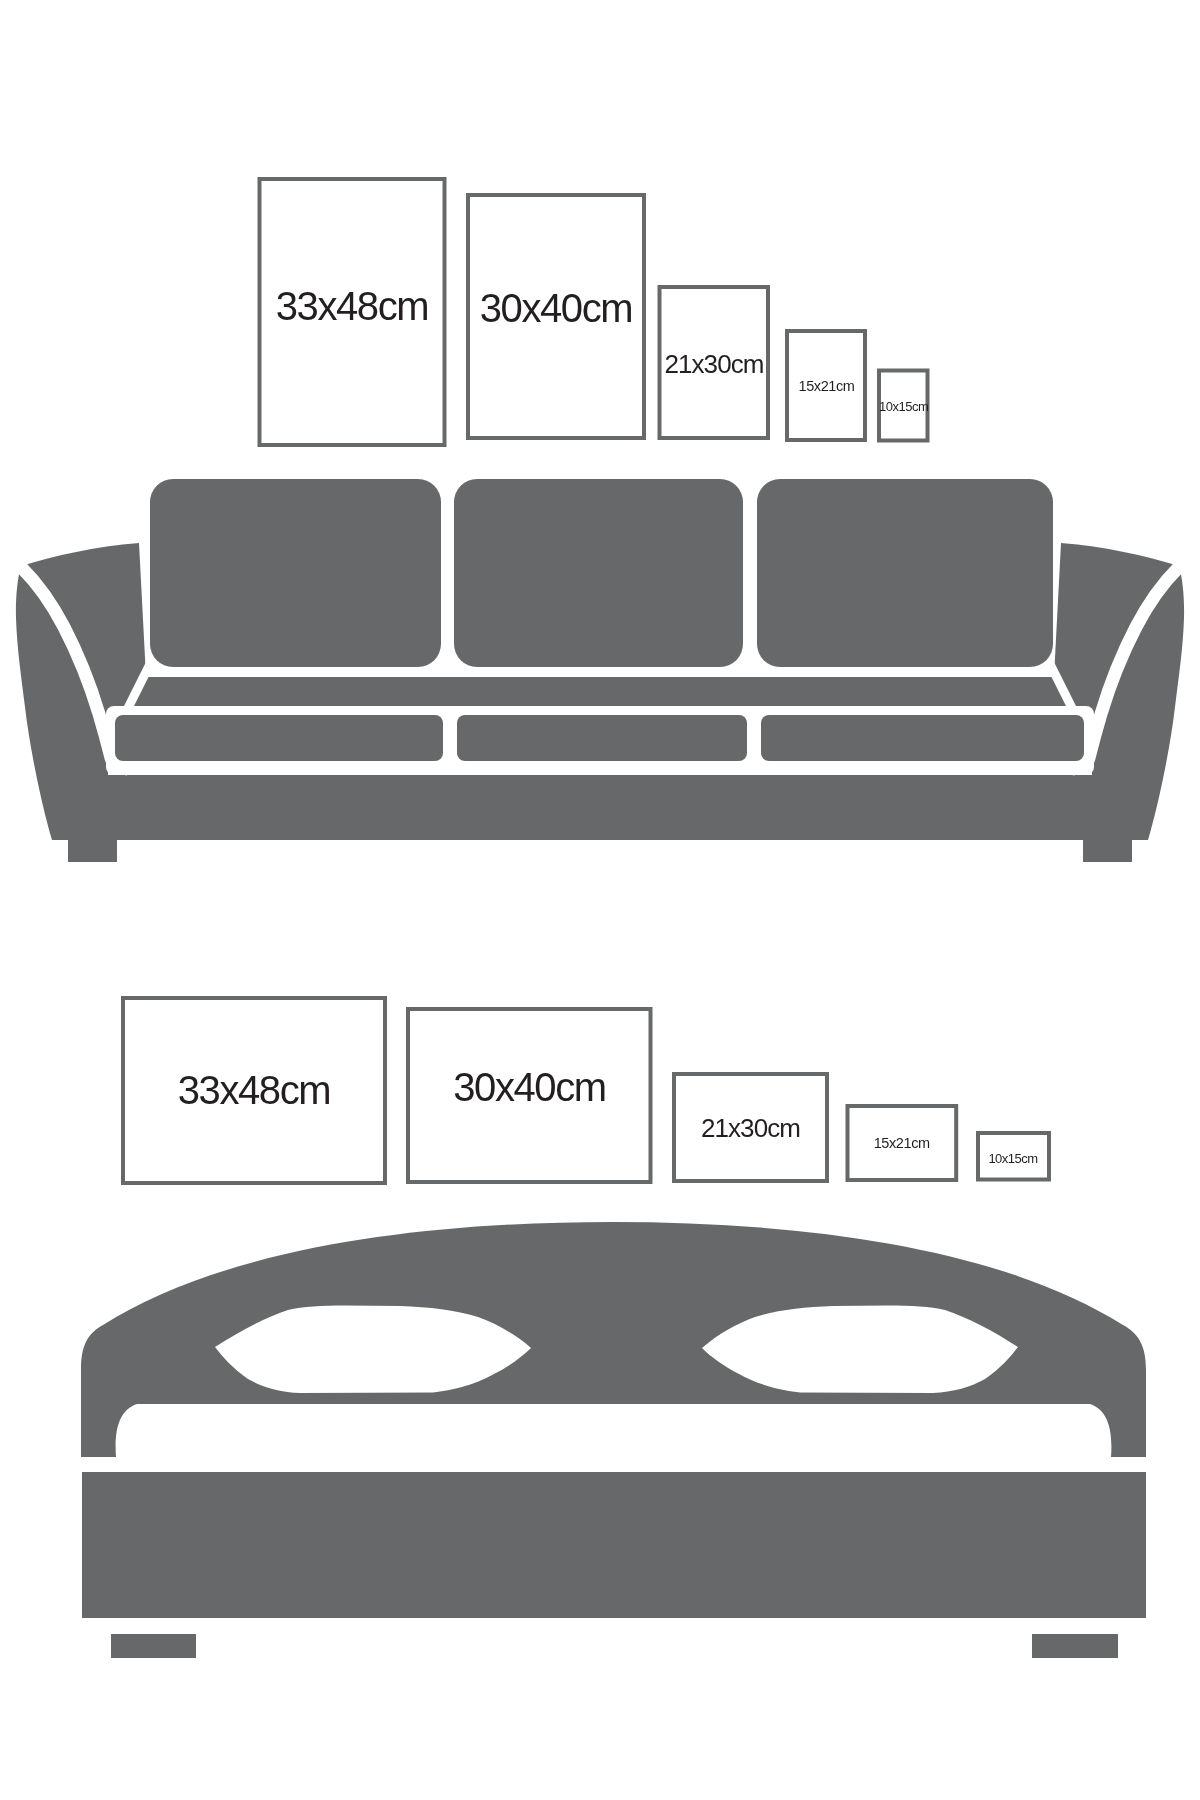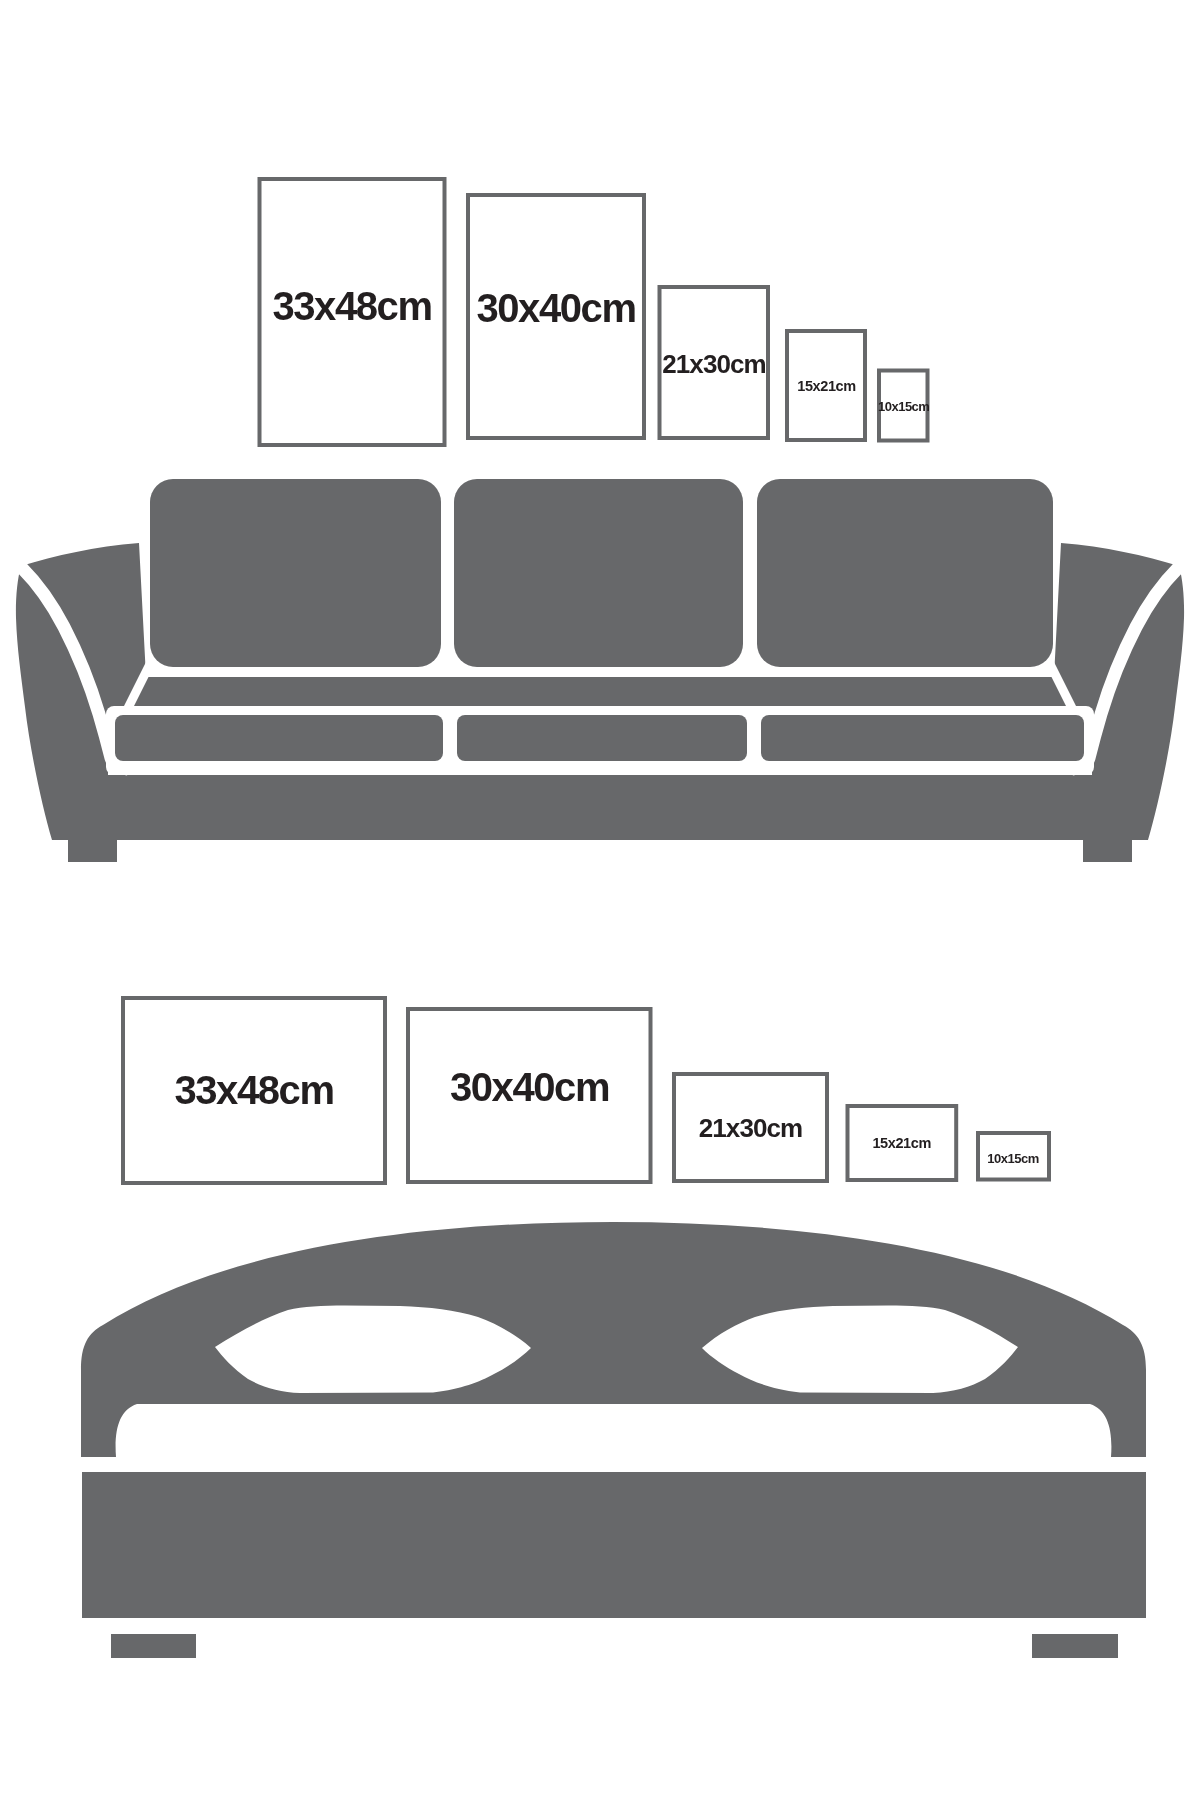--- a/index.html
+++ b/index.html
@@ -1,16 +1,16 @@
 <!DOCTYPE html>
 <html><head>
 <meta charset="utf-8">
 <style>
   html,body{margin:0;padding:0;background:#ffffff;}
-  .page{position:relative;width:1200px;height:1800px;background:#ffffff;overflow:hidden;font-weight:bold;}
+  .page{position:relative;width:1200px;height:1800px;background:#ffffff;overflow:hidden;}
   svg{display:block;}
   text{font-family:"Liberation Sans",sans-serif;fill:#231f20;}
 </style>
 </head>
 <body>
 <div class="page">
 <svg width="1200" height="1800" viewBox="0 0 1200 1800" xmlns="http://www.w3.org/2000/svg">
 
   <g>
     <rect x="259.5" y="179" width="185" height="266" fill="#ffffff" stroke="#67686a" stroke-width="4"></rect>

